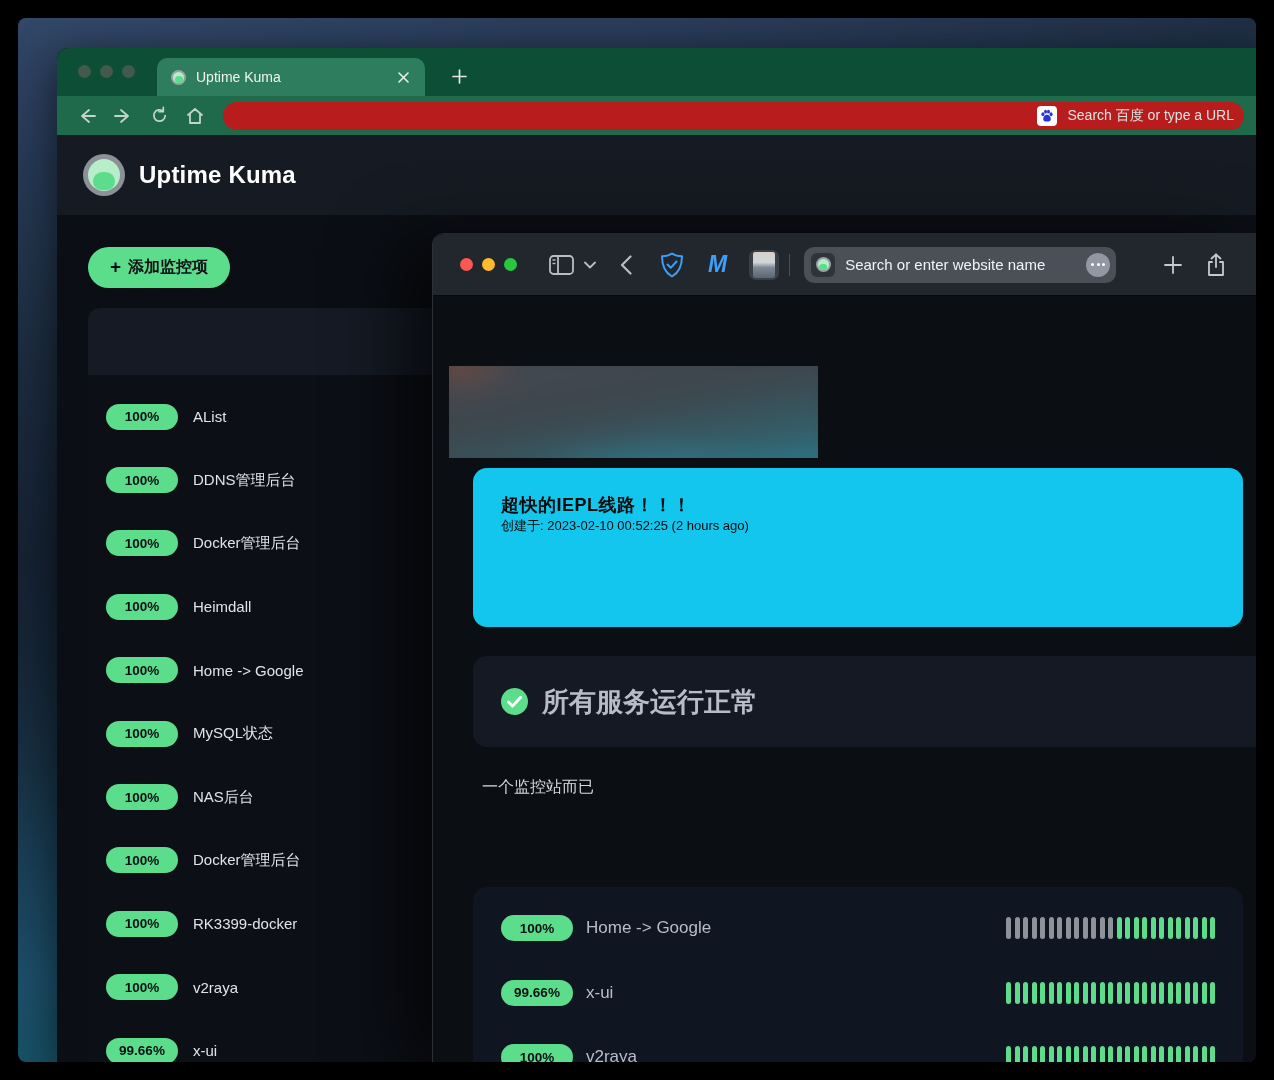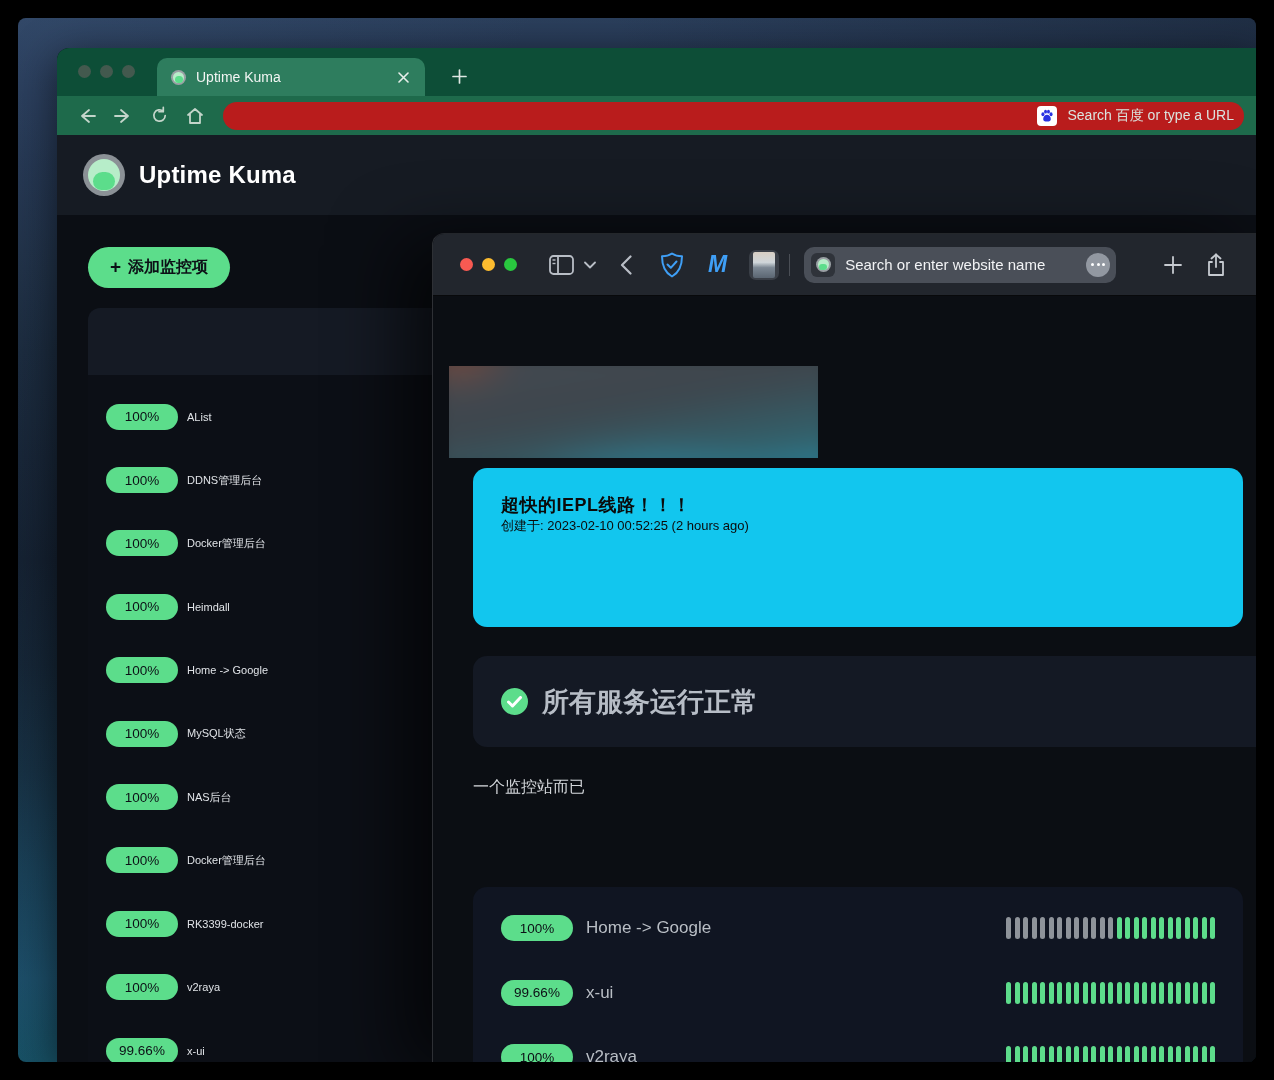--- a/index.html
+++ b/index.html
@@ -52,23 +52,23 @@
   .add-btn { position:absolute; left:31px; top:22px; height:41px; padding:0 22px;
     background:#5cdd8b; border-radius:21px; border:none; display:flex; align-items:center;
     color:#0c1016; font-size:16px; font-weight:bold; cursor:pointer; }
   .add-btn .plus-glyph { font-size:19px; font-weight:bold; margin-right:7px; margin-top:-2px; }
   .panel-top { position:absolute; left:31px; right:0; top:83px; height:67px;
     background:#151a24; border-radius:12px 12px 0 0; }
   .monitor-list { position:absolute; left:31px; right:0; top:150px; bottom:0;
     background:#0c0f16; padding-top:10px; overflow:hidden; }
   .m-item { height:63.4px; display:flex; align-items:center; padding-left:18px; cursor:pointer; }
   .badge { min-width:72px; height:26px; padding:8px 12px; border-radius:13px; background:#5cdd8b;
-    color:#0c1016; font-size:13.5px; font-weight:normal; display:flex; align-items:center;
+    color:#0c1016; font-size:13.5px; font-weight:bold; display:flex; align-items:center;
     justify-content:center; }
-  .m-item .m-name { color:#e0e3e7; font-size:11px; margin-left:9px; }
+  .m-item .m-name { color:#e0e3e7; font-size:15px; margin-left:15px; }
 
   
   .safari-window { position:absolute; left:414px; top:215px; right:0; bottom:0;
     border-radius:12px 0 0 0; overflow:hidden; background:#0b0e13;
     border-left:1px solid rgba(255,255,255,.14); border-top:1px solid rgba(255,255,255,.10);
     box-shadow:-30px 10px 70px rgba(0,0,0,.65); }
   .safari-toolbar { height:62px; background:#22262d; display:flex; align-items:center;
     padding:0 14px; border-bottom:1px solid #08090b; }
   .s-dots { display:flex; gap:9px; margin-left:13px; }
   .s-dot { width:13px; height:13px; border-radius:50%; }
@@ -107,21 +107,21 @@
   .banner { position:absolute; left:40px; top:171px; width:770px; height:159px;
     background:#12c6ee; border-radius:14px; padding:25px 28px; color:#0b0b0b; }
   .banner-title { font-size:18px; font-weight:bold; letter-spacing:.5px; }
   .banner-sub { font-size:17px; margin-top:14px; }
   .banner-created { font-size:13px; }
   .status-card { position:absolute; left:40px; top:359px; width:855px; height:91px;
     background:#141924; border-radius:14px; display:flex; align-items:center; padding-left:28px; }
   .check-circle { width:27px; height:27px; border-radius:50%; background:#5cdd8b;
     display:flex; align-items:center; justify-content:center; }
   .status-text { color:#b7bdc6; font-size:27px; font-weight:bold; margin-left:14px; }
-  .s-desc { position:absolute; left:40px; top:480px; color:#d4d7db; font-size:16px; }
+  .s-desc { position:absolute; left:49px; top:480px; color:#d4d7db; font-size:16px; }
   .s-heading { position:absolute; left:40px; top:528px; color:#a9afb7; font-size:28px; font-weight:bold; }
   .svc-card { position:absolute; left:40px; top:590px; width:770px; height:212px;
     background:#101522; border-radius:14px; padding:9px 28px 0 28px; }
   .svc-row { height:64.5px; display:flex; align-items:center; }
   .svc-row .m-name { color:#b9bec5; font-size:17px; margin-left:13px; }
   .svc-row .m-name.link { text-decoration:underline; cursor:pointer; }
   .beats { margin-left:auto; display:flex; gap:3.5px; align-items:center; }
   .beat { width:5px; height:22px; border-radius:3px; }
   .beat.up { background:#5ddc8b; }
   .beat.empty { background:#8e939a; }

